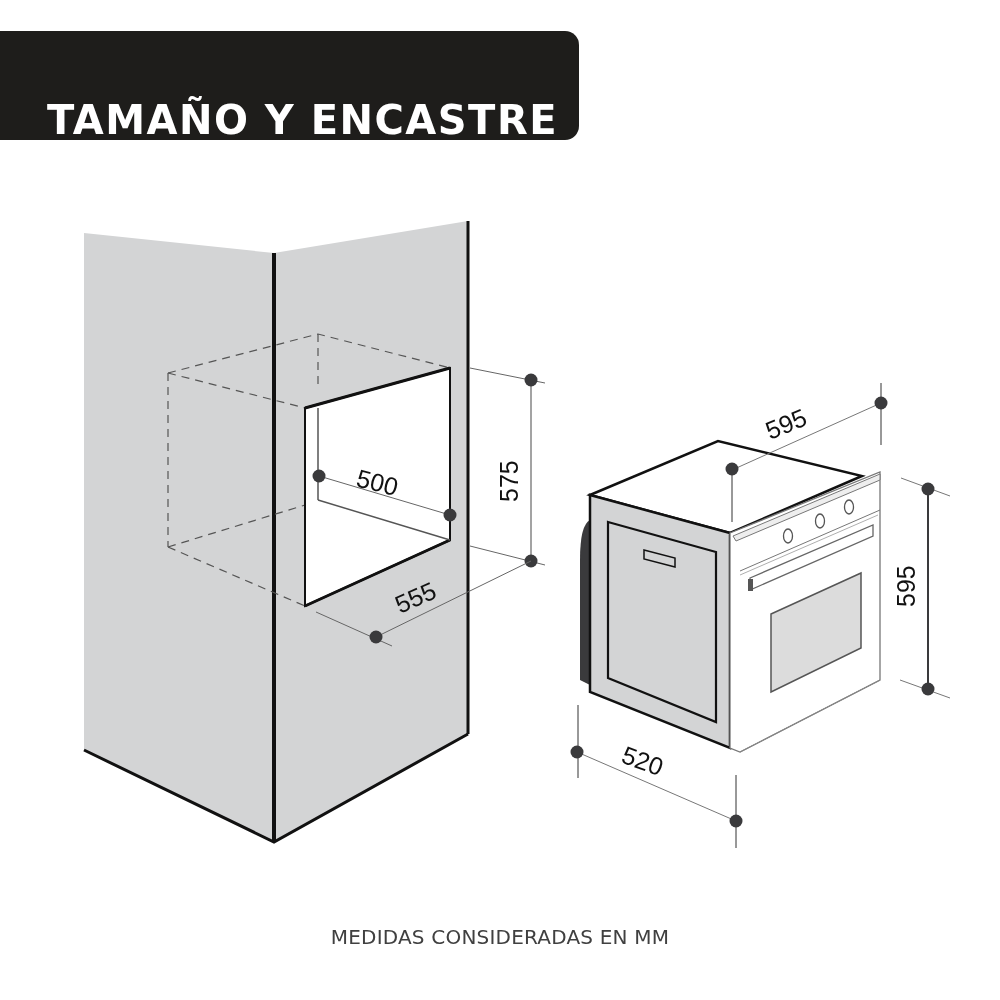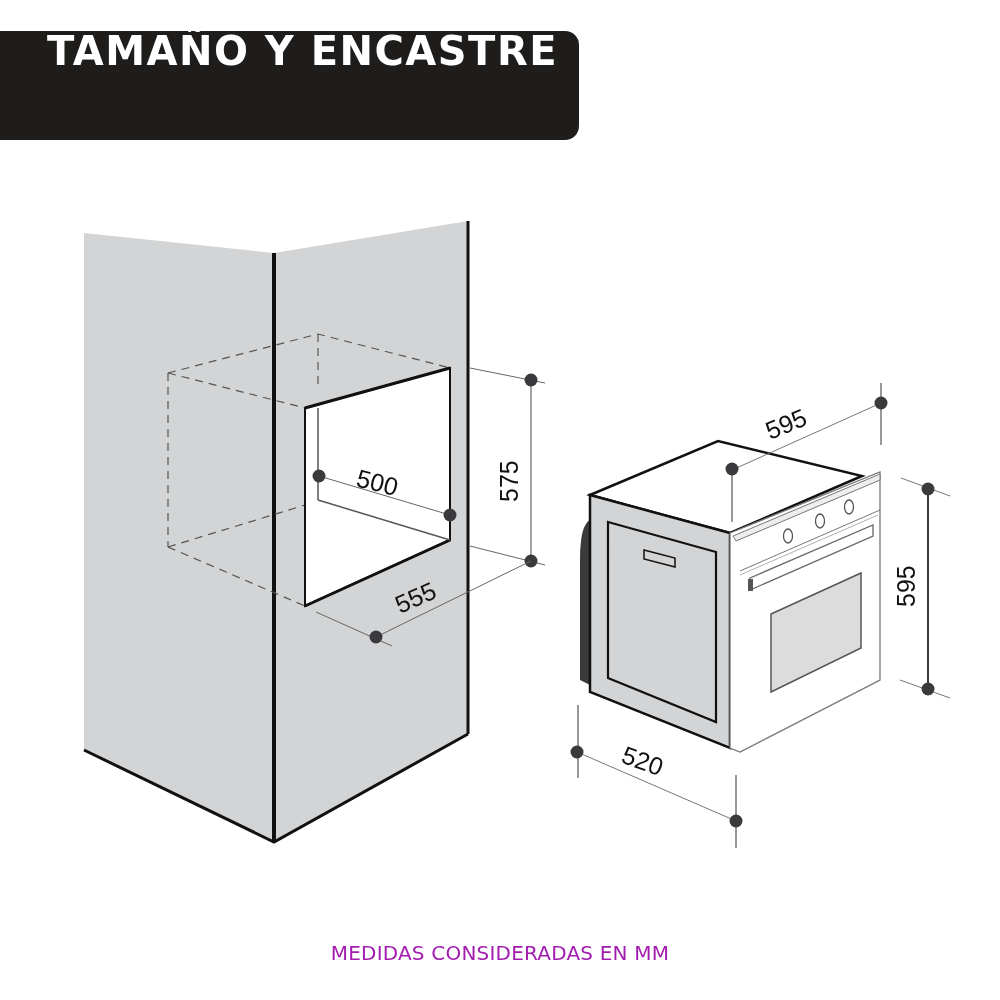--- a/index.html
+++ b/index.html
@@ -1,28 +1,28 @@
 <!DOCTYPE html>
 <html><head>
   <meta charset="utf-8">
   <style>
     html, body { margin: 0; padding: 0; background: #ffffff; }
     body { width: 1000px; height: 1000px; position: relative; overflow: hidden; font-family: "Liberation Sans", sans-serif; }
     .title-banner {
       position: absolute; left: 0; top: 31px; width: 579px; height: 109px;
       background: #1e1d1b; border-radius: 0 14px 14px 0;
-      display: flex; align-items: flex-start;
+      display: flex; align-items: flex-end;
     }
     .title-text {
       margin-left: 47px; color: #ffffff; font-family: "DejaVu Sans", sans-serif;
       font-weight: bold; font-size: 40px; letter-spacing: 1.5px; line-height: 1;
     }
     .footer-note {
       position: absolute; left: 0; width: 1000px; top: 925px; text-align: center;
-      font-family: "DejaVu Sans", sans-serif; font-size: 20px; color: #a21caf; letter-spacing: 0.2px; margin-top: 16px;
+      font-family: "DejaVu Sans", sans-serif; font-size: 20px; color: #404040; letter-spacing: 0.2px;
     }
     svg.drawing { position: absolute; left: 0; top: 0; }
     .dim-label { font-family: "Liberation Sans", sans-serif; font-size: 25px; fill: #111111; }
   </style>
 </head>
 <body>
 
 <div class="title-banner">
   <span class="title-text">TAMAÑO Y ENCASTRE</span>
 </div>

